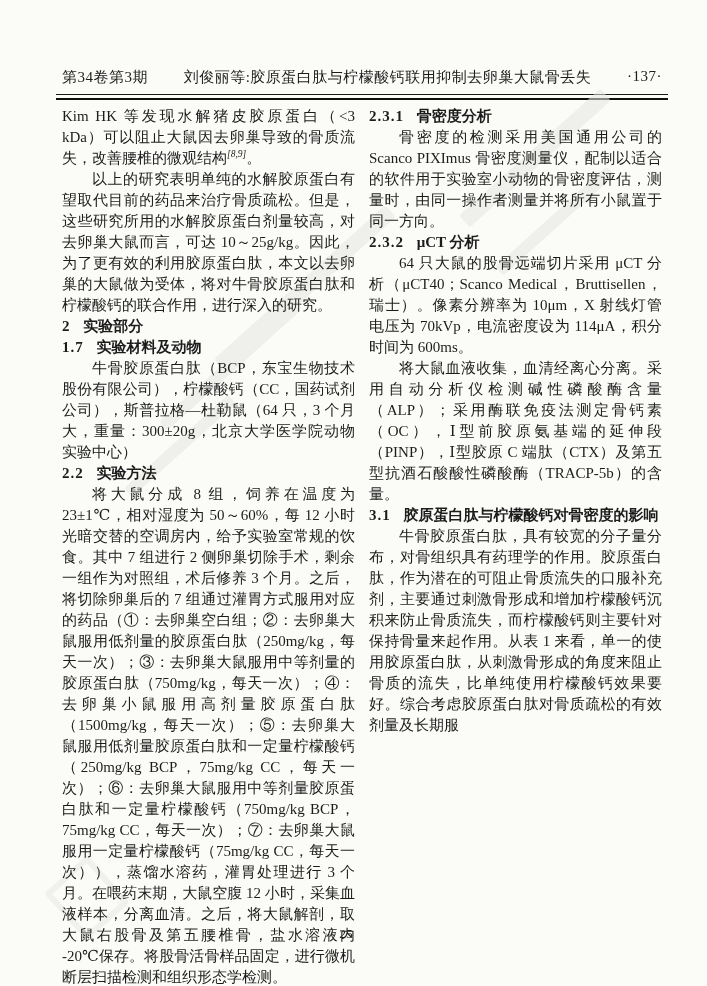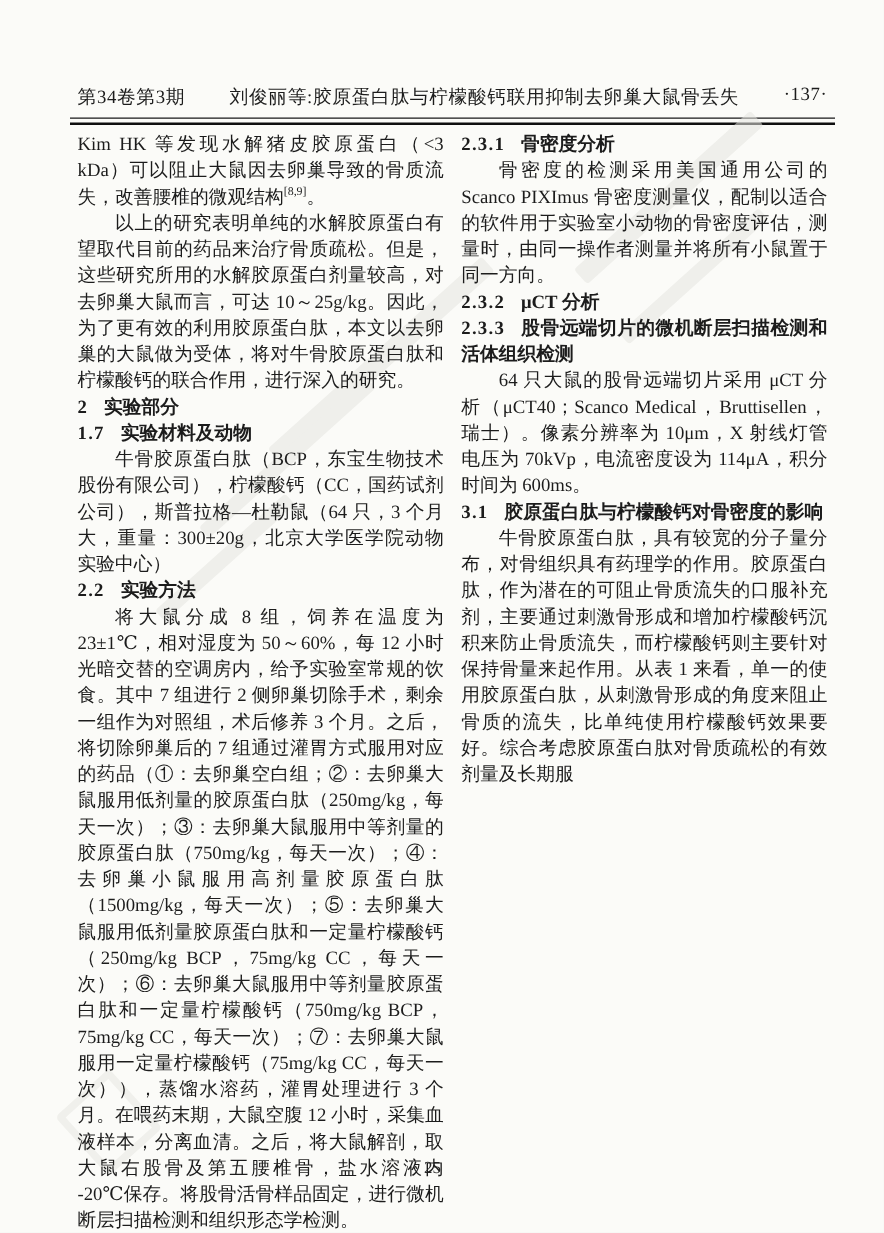--- a/index.html
+++ b/index.html
@@ -30,21 +30,21 @@
   
   .columns{
     position:absolute;top:106px;left:62px;width:600px;
     display:flex;gap:14px;z-index:2;
   }
   .col{width:293px;font-size:15px;line-height:21px;text-align:justify;}
   .col p{margin:0;text-justify:inter-ideograph;}
   .col p.indent{text-indent:2em;}
   .sec-h{margin:0;font-size:15px;line-height:21px;font-weight:bold;}
   .sec-h .num{margin-right:0.85em;letter-spacing:1px;}
-  sup.ref{font-size:9.5px;line-height:0;vertical-align:super;}
+  sup.ref{font-size:9.5px;line-height:0;vertical-align:super;font-style:italic;}
   
   .folio{
     position:absolute;top:926px;left:62px;width:600px;
     text-align:center;font-size:13.5px;color:#2a2a2a;
     transform:translateX(-16px);
   }
   
   .watermark{position:absolute;inset:0;z-index:1;pointer-events:none;opacity:.55;}
   .wm-stroke{
     position:absolute;background:#e6e6e1;border-radius:3px;
@@ -85,22 +85,22 @@
       <h3 class="sec-h"><span class="num">1.7</span><span>实验材料及动物</span></h3>
       <p class="indent">牛骨胶原蛋白肽（BCP，东宝生物技术股份有限公司），柠檬酸钙（CC，国药试剂公司），斯普拉格—杜勒鼠（64 只，3 个月大，重量：300±20g，北京大学医学院动物实验中心）</p>
       <h3 class="sec-h"><span class="num">2.2</span><span>实验方法</span></h3>
       <p class="indent">将大鼠分成 8 组，饲养在温度为 23±1℃，相对湿度为 50～60%，每 12 小时光暗交替的空调房内，给予实验室常规的饮食。其中 7 组进行 2 侧卵巢切除手术，剩余一组作为对照组，术后修养 3 个月。之后，将切除卵巢后的 7 组通过灌胃方式服用对应的药品（①：去卵巢空白组；②：去卵巢大鼠服用低剂量的胶原蛋白肽（250mg/kg，每天一次）；③：去卵巢大鼠服用中等剂量的胶原蛋白肽（750mg/kg，每天一次）；④：去卵巢小鼠服用高剂量胶原蛋白肽（1500mg/kg，每天一次）；⑤：去卵巢大鼠服用低剂量胶原蛋白肽和一定量柠檬酸钙（250mg/kg BCP，75mg/kg CC，每天一次）；⑥：去卵巢大鼠服用中等剂量胶原蛋白肽和一定量柠檬酸钙（750mg/kg BCP，75mg/kg CC，每天一次）；⑦：去卵巢大鼠服用一定量柠檬酸钙（75mg/kg CC，每天一次）），蒸馏水溶药，灌胃处理进行 3 个月。在喂药末期，大鼠空腹 12 小时，采集血液样本，分离血清。之后，将大鼠解剖，取大鼠右股骨及第五腰椎骨，盐水溶液内 -20℃保存。将股骨活骨样品固定，进行微机断层扫描检测和组织形态学检测。</p>
     </div>
 
     <div class="col">
       <h4 class="sec-h"><span class="num">2.3.1</span><span>骨密度分析</span></h4>
       <p class="indent">骨密度的检测采用美国通用公司的 Scanco PIXImus 骨密度测量仪，配制以适合的软件用于实验室小动物的骨密度评估，测量时，由同一操作者测量并将所有小鼠置于同一方向。</p>
       <h4 class="sec-h"><span class="num">2.3.2</span><span>μCT 分析</span></h4>
-      <h4 class="sec-h"><span class="num">2.3.3</span><span>股骨远端切片的微机断层扫描检测和活体组织检测</span></h4>
       <p class="indent">64 只大鼠的股骨远端切片采用 μCT 分析（μCT40；Scanco Medical，Bruttisellen，瑞士）。像素分辨率为 10μm，X 射线灯管电压为 70kVp，电流密度设为 114μA，积分时间为 600ms。</p>
+      <p class="indent">将大鼠血液收集，血清经离心分离。采用自动分析仪检测碱性磷酸酶含量（ALP）；采用酶联免疫法测定骨钙素（OC），Ⅰ型前胶原氨基端的延伸段（PINP），Ⅰ型胶原 C 端肽（CTX）及第五型抗酒石酸酸性磷酸酶（TRACP-5b）的含量。</p>
       <h3 class="sec-h"><span class="num">3.1</span><span>胶原蛋白肽与柠檬酸钙对骨密度的影响</span></h3>
       <p class="indent">牛骨胶原蛋白肽，具有较宽的分子量分布，对骨组织具有药理学的作用。胶原蛋白肽，作为潜在的可阻止骨质流失的口服补充剂，主要通过刺激骨形成和增加柠檬酸钙沉积来防止骨质流失，而柠檬酸钙则主要针对保持骨量来起作用。从表 1 来看，单一的使用胶原蛋白肽，从刺激骨形成的角度来阻止骨质的流失，比单纯使用柠檬酸钙效果要好。综合考虑胶原蛋白肽对骨质疏松的有效剂量及长期服</p>
     </div>
 
   </div>
 
   <div class="folio">25</div>
 
 </div>
 

